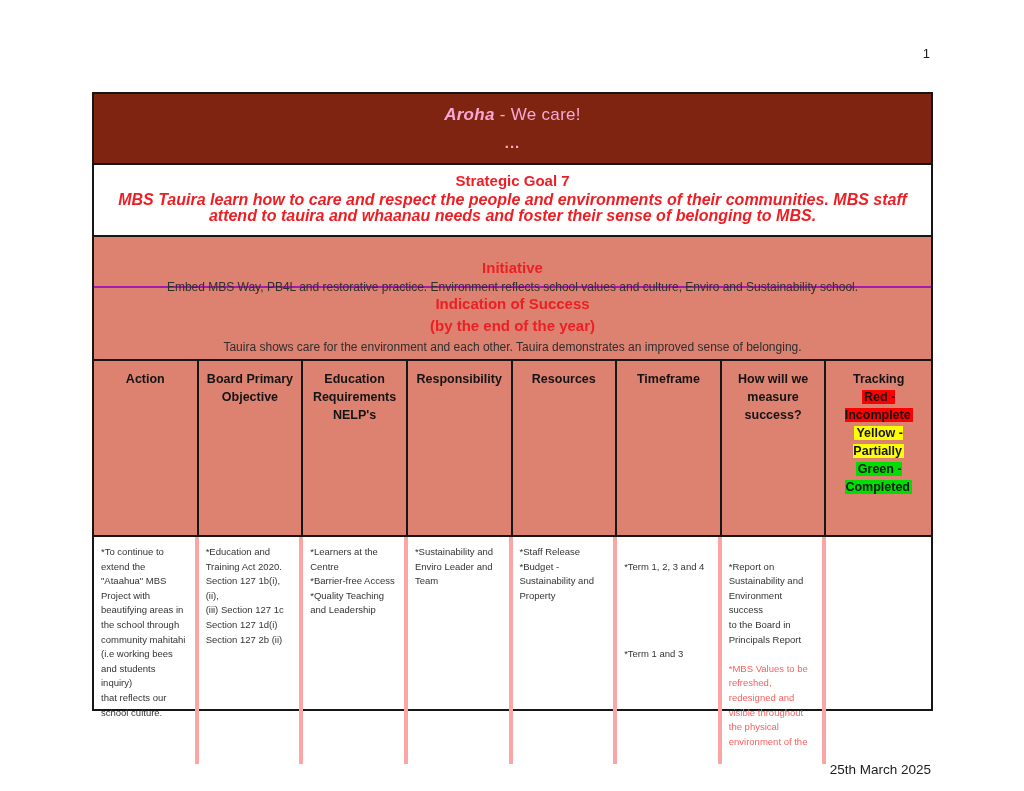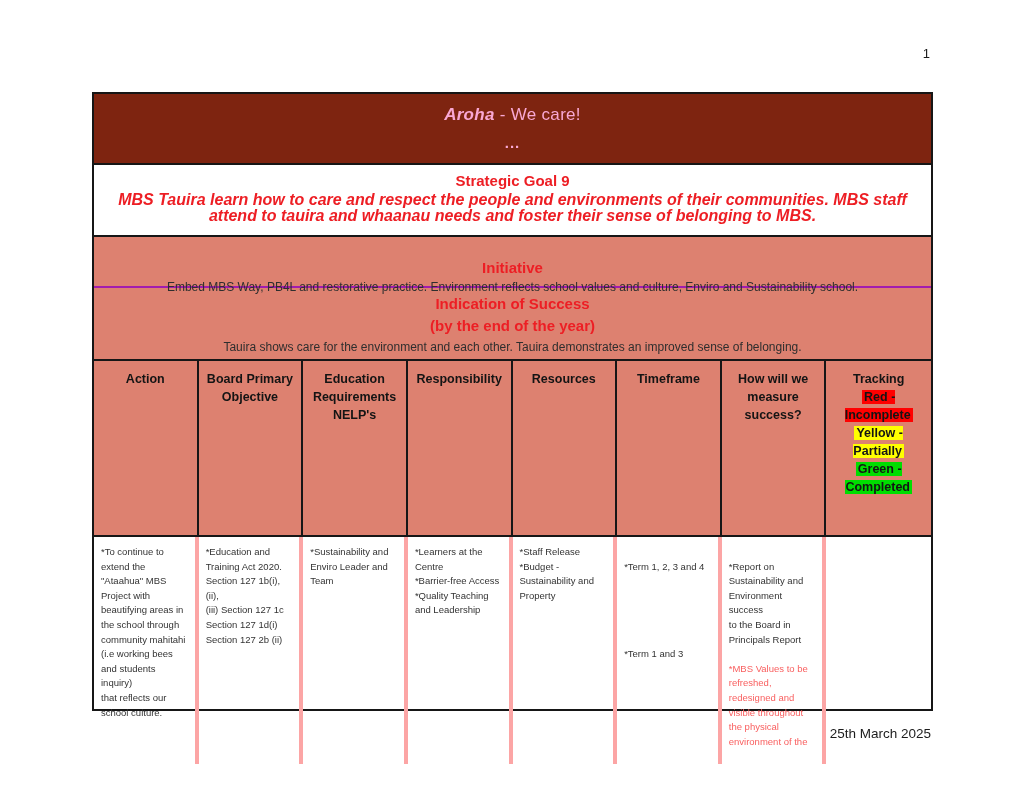--- a/index.html
+++ b/index.html
@@ -97,40 +97,40 @@
     padding: 8px 6px 0 7px;
     font-size: 9.5px;
     line-height: 14.6px;
     color: #333333;
     white-space: pre-line;
   }
   .timeframe-second { margin-top: 58px; }
   .red-note { color: #f96060; }
   .footer-date {
     position: absolute;
-    top: 726px;
+    top: 762px;
     right: 93px;
     font-size: 13.5px;
     color: #1c1c1c;
   }
 </style>
 </head>
 <body>
 
 <div class="page-number">1</div>
 
 <div class="doc-table">
 
   <div class="section banner">
     <div class="banner-title"><span class="em">Aroha</span><span> - We care!</span></div>
     <div class="banner-ellipsis">...</div>
   </div>
 
   <div class="section strategic">
-    <div class="red-heading">Strategic Goal 9</div>
+    <div class="red-heading">Strategic Goal 7</div>
     <div class="strategic-desc">MBS Tauira learn how to care and respect the people and environments of their communities. MBS staff attend to tauira and whaanau needs and foster their sense of belonging to MBS.</div>
   </div>
 
   <div class="section initiative">
     <div class="red-heading">Initiative</div>
     <div class="section-body">Embed MBS Way, PB4L and restorative practice.  Environment reflects school values and culture, Enviro and Sustainability school.</div>
   </div>
 
   <div class="section indication">
     <div class="red-heading">Indication of Success</div>
@@ -168,28 +168,28 @@
 (i.e working bees
 and students inquiry)
 that reflects our
 school culture.</div>
     <div class="body-cell">*Education and
 Training Act 2020.
 Section 127 1b(i), (ii),
 (iii) Section 127 1c
 Section 127 1d(i)
 Section 127 2b (ii)</div>
-    <div class="body-cell">*Sustainability and
-Enviro Leader and
-Team</div>
     <div class="body-cell">*Learners at the
 Centre
 *Barrier-free Access
 *Quality Teaching
 and Leadership</div>
+    <div class="body-cell">*Sustainability and
+Enviro Leader and
+Team</div>
     <div class="body-cell">*Staff Release
 *Budget -
 Sustainability and
 Property</div>
     <div class="body-cell">
       <div>*Term 1, 2, 3 and 4</div>
       <div class="timeframe-second">*Term 1 and 3</div>
     </div>
     <div class="body-cell">
       <div>*Report on

